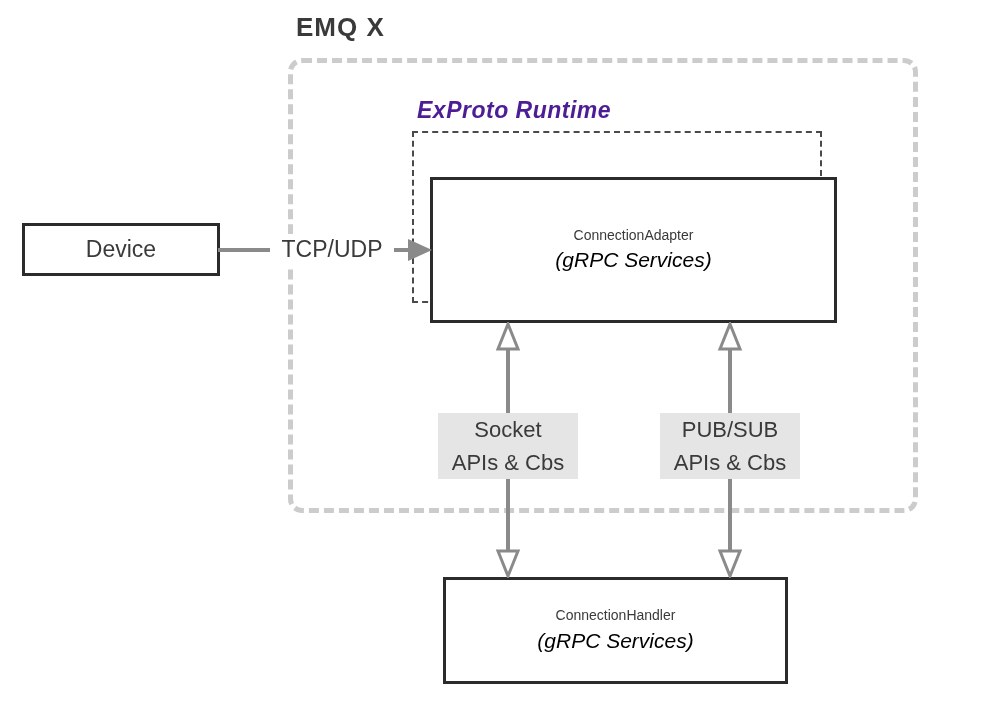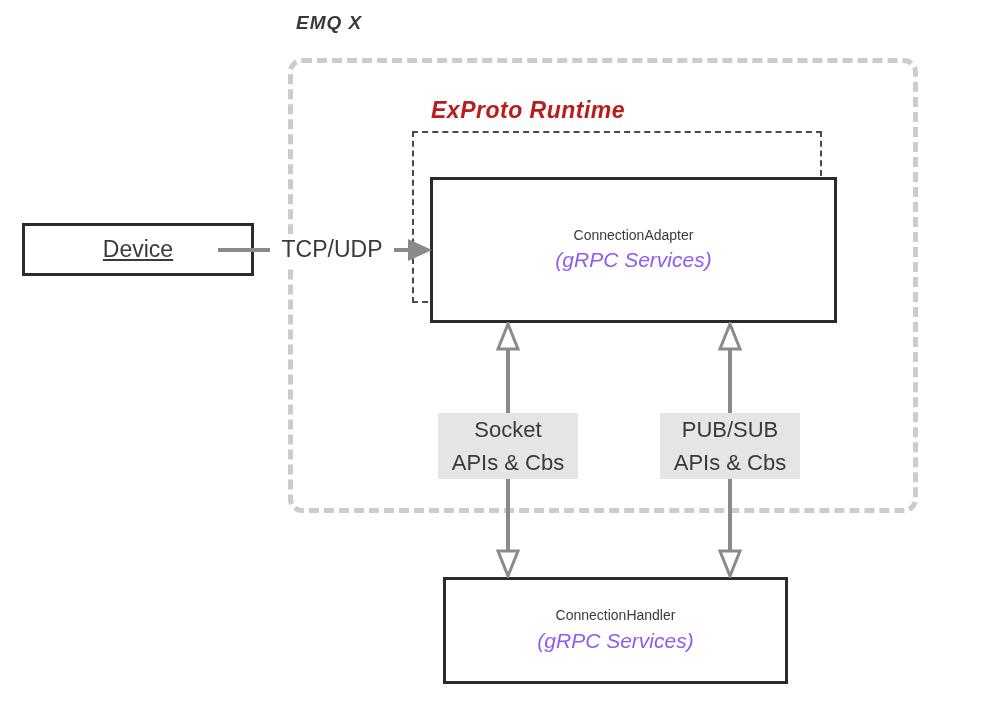--- a/index.html
+++ b/index.html
@@ -13,22 +13,21 @@
     width: 996px;
     height: 716px;
     background: #ffffff;
     overflow: hidden;
     color: #3a3a3a;
   }
   .label-emqx {
     position: absolute;
     left: 296px;
     top: 12px;
-    font-size: 19px;
-    font-style: italic;
+    font-size: 26px;
     font-weight: 600;
     letter-spacing: 1px;
     color: #3a3a3a;
     z-index: 6;
     text-align: center;
   }
   .outer-dashed {
     position: absolute;
     left: 288px;
     top: 58px;
@@ -40,23 +39,22 @@
     background: transparent;
   }
   .label-exproto {
     position: absolute;
     left: 417px;
     top: 97px;
     font-size: 23px;
     font-style: italic;
     font-weight: 700;
     letter-spacing: 0.5px;
-    color: #b91c1c;
+    color: #4c1d95;
     z-index: 6;
-    margin-left: 14px;
   }
   .inner-dashed {
     position: absolute;
     left: 412px;
     top: 131px;
     width: 406px;
     height: 168px;
     border: 2px dashed #4a4a4a;
     z-index: 2;
   }
@@ -72,25 +70,25 @@
     box-sizing: border-box;
   }
   .node .title {
     font-size: 14px;
     color: #3a3a3a;
     line-height: 1.4;
   }
   .node .subtitle {
     font-size: 21px;
     font-style: italic;
-    color: #8b5cf6;
+    color: #000000;
     line-height: 1.4;
   }
   .node-adapter { left: 430px; top: 177px; width: 407px; height: 146px; }
-  .node-device  { left: 22px;  top: 223px; width: 232px; height: 53px; text-decoration: underline; }
+  .node-device  { left: 22px;  top: 223px; width: 198px; height: 53px; }
   .node-device .title { font-size: 23px; }
   .node-handler { left: 443px; top: 577px; width: 345px; height: 107px; }
 
   .tcp-line {
     position: absolute;
     left: 218px;
     top: 248px;
     width: 194px;
     height: 4px;
     background: #8a8a8a;

